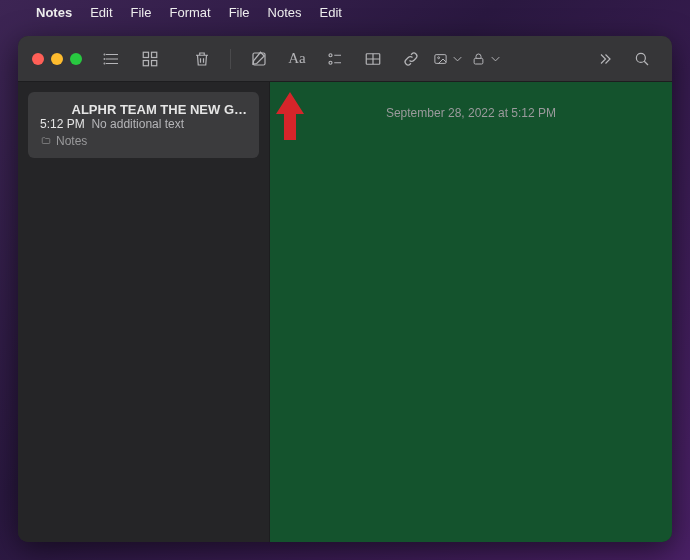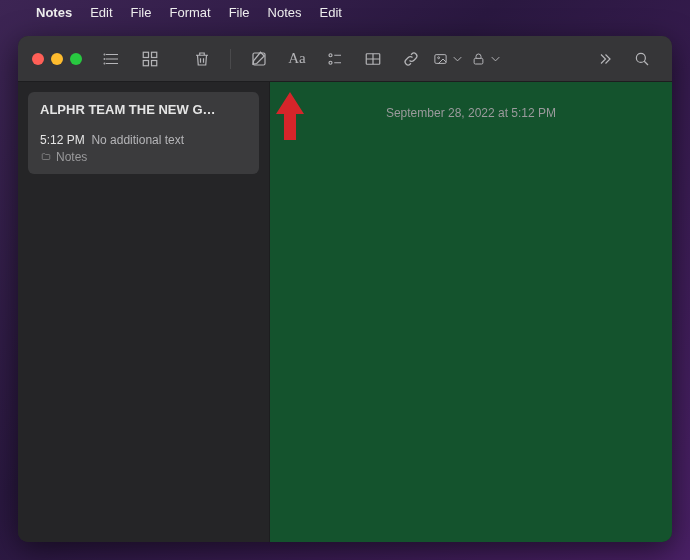--- a/index.html
+++ b/index.html
@@ -14,22 +14,22 @@
     .dot.close { background: #ff5f57; }
     .dot.min { background: #febc2e; }
     .dot.max { background: #28c840; }
     .tb-btn { width: 32px; height: 28px; display: flex; align-items: center; justify-content: center; color: #b5b5b8; border-radius: 5px; cursor: pointer; }
     .tb-btn svg { width: 18px; height: 18px; fill: none; stroke: currentColor; stroke-width: 1.6; }
     .divider { width: 1px; height: 20px; background: #4a4a4c; margin: 0 6px; }
     .spacer { flex: 1; }
     .content { flex: 1; display: flex; }
     .sidebar { width: 252px; background: #252527; padding: 10px; border-right: 1px solid #1d1d1f; }
     .note-item { background: #3b3b3d; border-radius: 6px; padding: 10px 12px; color: #e5e5e5; cursor: pointer; }
-    .note-title { font-size: 13px; font-weight: 700; white-space: nowrap; overflow: hidden; text-overflow: ellipsis; }
-    .note-sub { font-size: 12px; color: #b5b5b8; margin-top: 16px; }
+    .note-title { font-size: 13px; font-weight: 700; white-space: nowrap; overflow: hidden; text-overflow: ellipsis; text-align: right; }
+    .note-sub { font-size: 12px; color: #b5b5b8; margin-top: 0; }
     .note-sub .time { color: #e5e5e5; font-weight: 400; }
     .note-folder { font-size: 12px; color: #9a9a9c; margin-top: 3px; display: flex; align-items: center; gap: 4px; }
     .note-folder svg { width: 12px; height: 10px; fill: none; stroke: currentColor; stroke-width: 1.5; }
     .editor { flex: 1; background: #14532d; padding: 24px 18px; position: relative; }
     .timestamp { text-align: center; color: #9a9a9c; font-size: 12px; margin-bottom: 8px; }
     .note-text { display: inline-block; background: #b0a66f; color: #fff; font-size: 13px; font-weight: 500; padding: 0 2px; position: relative; }
     .note-text::after { content: ""; position: absolute; left: 0; right: 0; bottom: -1px; height: 1px; background: linear-gradient(90deg, #e05a5a 0%, #e05a5a 25%, transparent 25%, transparent 100%); }
     .arrow { position: absolute; top: 10px; left: 0; pointer-events: none; }
     .chev { width: 12px; height: 12px; }
     .media-btn, .lock-btn { display: flex; align-items: center; gap: 2px; }

